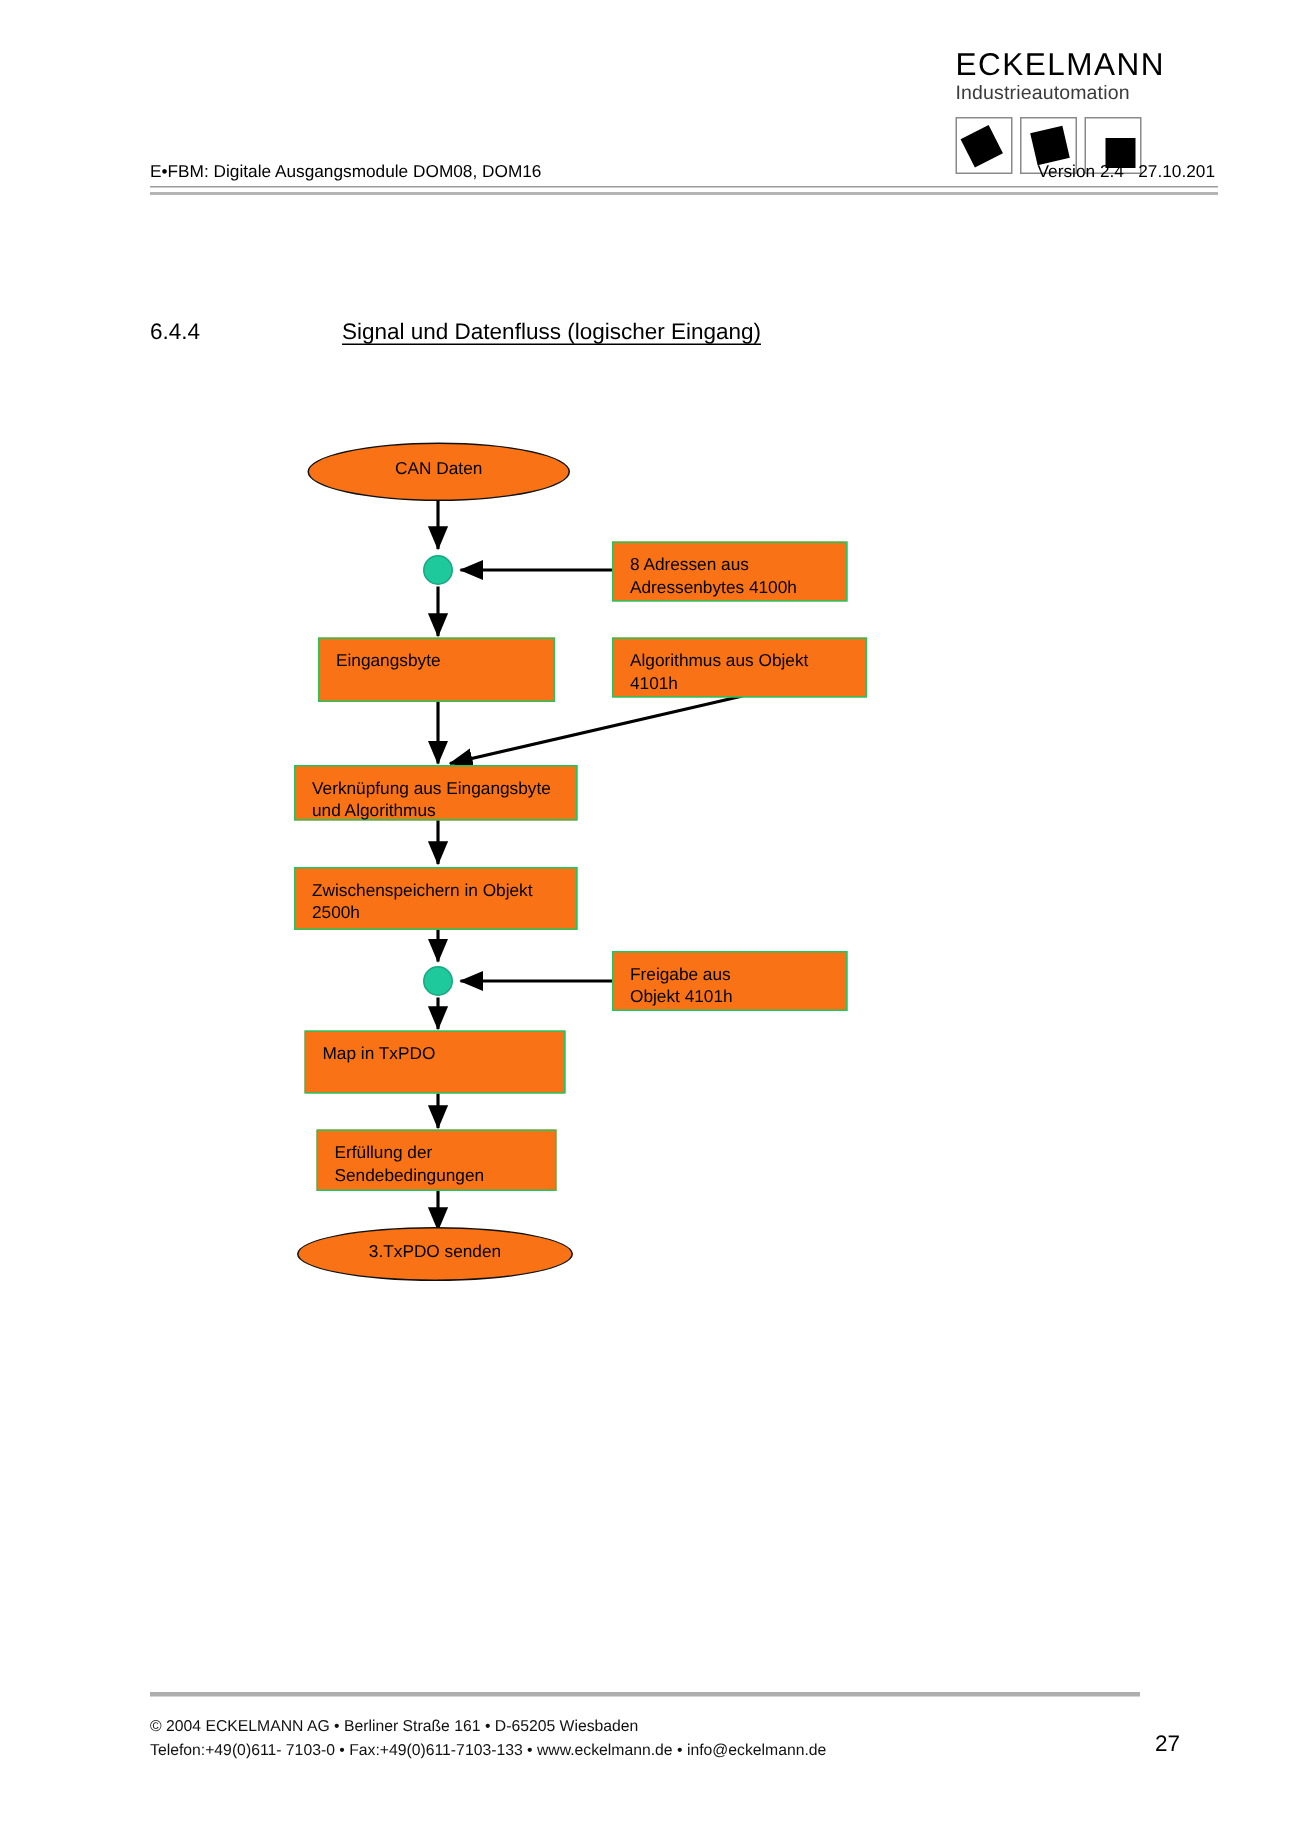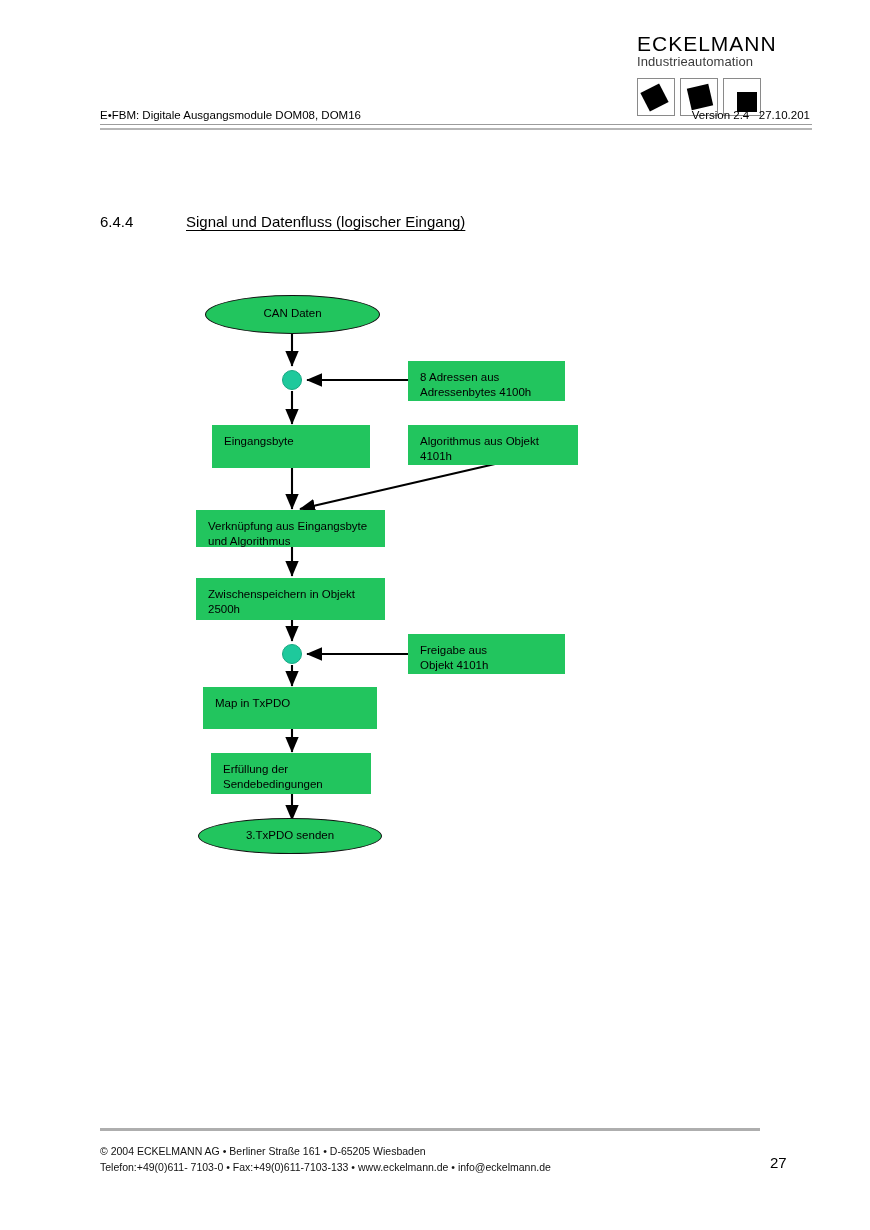--- a/index.html
+++ b/index.html
@@ -98,20 +98,21 @@
   }
 
   
   #section-heading {
     position: absolute;
     left: 100px;
     top: 212px;
     display: flex;
     font-size: 15px;
     line-height: 20px;
+    gap: 42px;
   }
   #section-heading .sec-num {
     width: 86px;
     flex: 0 0 86px;
   }
   #section-heading .sec-title {
     text-decoration: underline;
     text-underline-offset: 3px;
   }
 
@@ -120,21 +121,21 @@
     position: absolute;
     left: 0;
     top: 0;
     width: 870px;
     height: 1230px;
     pointer-events: none;
   }
   .node {
     position: absolute;
     box-sizing: border-box;
-    background: #22c55e;
+    background: #f97316;
     font-size: 11.5px;
     line-height: 15px;
   }
   .node.box {
     border: 1px solid #22c55e;
     padding: 8px 0 0 11px;
   }
   .node.ellipse {
     border: 1px solid #111111;
     border-radius: 50%;

